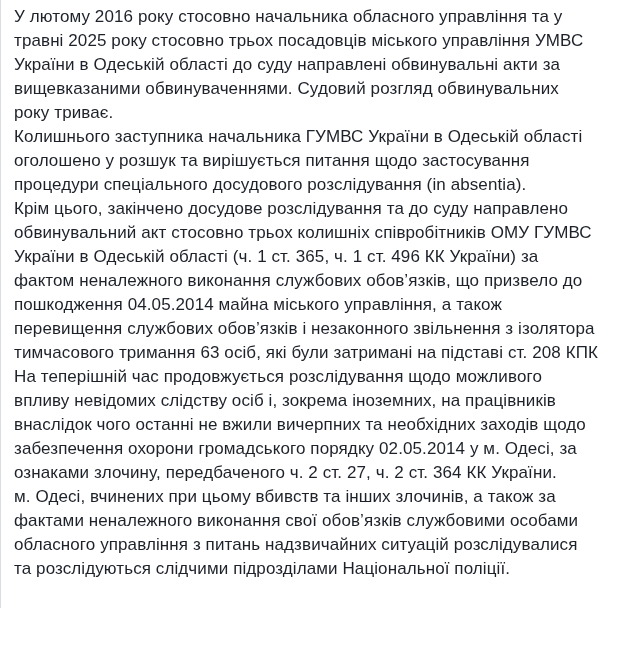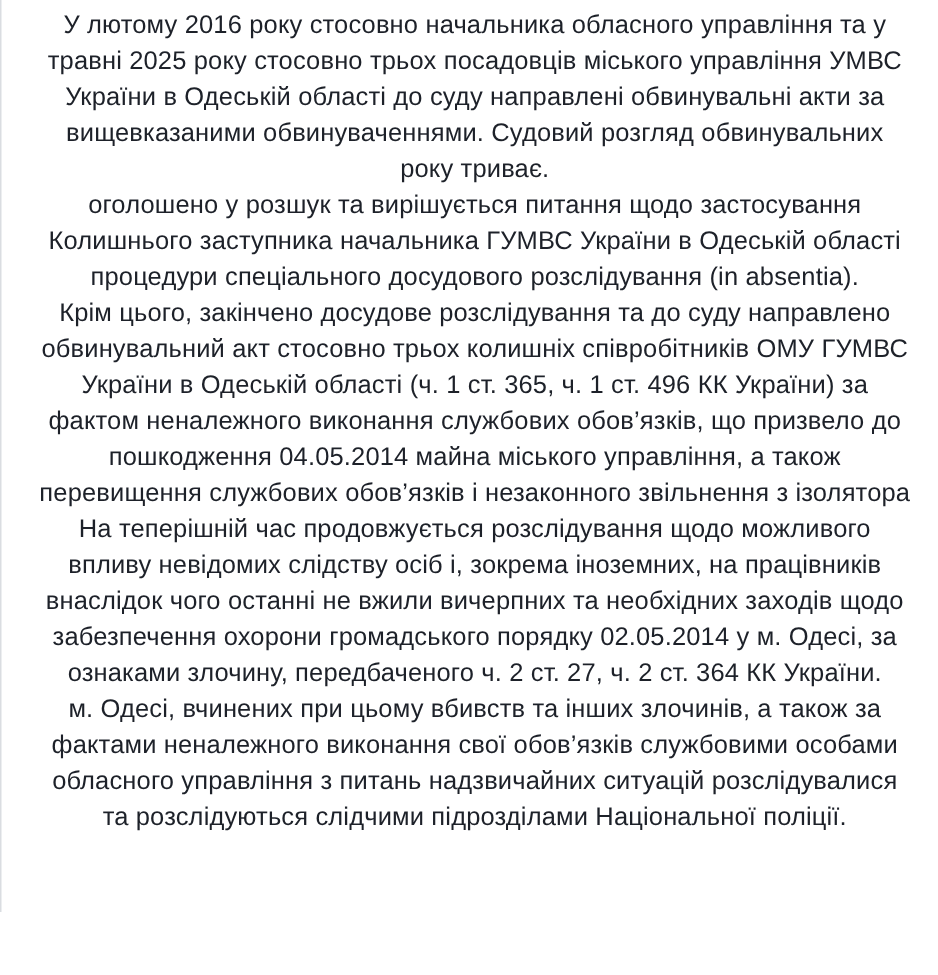--- a/index.html
+++ b/index.html
@@ -14,49 +14,49 @@
     background: var(--bg-color);
     font-family: "Liberation Sans", "DejaVu Sans", sans-serif;
     overflow: hidden;
   }
   .post-body {
     width: 625px;
     height: 608px;
     border-left: 1px solid var(--border-color);
     padding: 5px 6px 0 13px;
     overflow: hidden;
-    text-align: center;
   }
   .text-line {
     font-size: 17px;
     line-height: 24px;
     height: 24px;
     color: var(--text-color);
     white-space: nowrap;
     letter-spacing: 0.1px;
   }
 </style>
 </head>
 <body>
 
 <div class="post-body">
     <div class="text-line">У лютому 2016 року стосовно начальника обласного управління та у</div>
     <div class="text-line">травні 2025 року стосовно трьох посадовців міського управління УМВС</div>
     <div class="text-line">України в Одеській області до суду направлені обвинувальні акти за</div>
     <div class="text-line">вищевказаними обвинуваченнями. Судовий розгляд обвинувальних</div>
     <div class="text-line">року триває.</div>
+    <div class="text-line">Колишнього заступника начальника ГУМВС України в Одеській області</div>
     <div class="text-line">оголошено у розшук та вирішується питання щодо застосування</div>
-    <div class="text-line">Колишнього заступника начальника ГУМВС України в Одеській області</div>
     <div class="text-line">процедури спеціального досудового розслідування (in absentia).</div>
     <div class="text-line">Крім цього, закінчено досудове розслідування та до суду направлено</div>
     <div class="text-line">обвинувальний акт стосовно трьох колишніх співробітників ОМУ ГУМВС</div>
     <div class="text-line">України в Одеській області (ч. 1 ст. 365, ч. 1 ст. 496 КК України) за</div>
     <div class="text-line">фактом неналежного виконання службових обов’язків, що призвело до</div>
     <div class="text-line">пошкодження 04.05.2014 майна міського управління, а також</div>
     <div class="text-line">перевищення службових обов’язків і незаконного звільнення з ізолятора</div>
+    <div class="text-line">тимчасового тримання 63 осіб, які були затримані на підставі ст. 208 КПК</div>
     <div class="text-line">На теперішній час продовжується розслідування щодо можливого</div>
     <div class="text-line">впливу невідомих слідству осіб і, зокрема іноземних, на працівників</div>
     <div class="text-line">внаслідок чого останні не вжили вичерпних та необхідних заходів щодо</div>
     <div class="text-line">забезпечення охорони громадського порядку 02.05.2014 у м. Одесі, за</div>
     <div class="text-line">ознаками злочину, передбаченого ч. 2 ст. 27, ч. 2 ст. 364 КК України.</div>
     <div class="text-line">м. Одесі, вчинених при цьому вбивств та інших злочинів, а також за</div>
     <div class="text-line">фактами неналежного виконання свої обов’язків службовими особами</div>
     <div class="text-line">обласного управління з питань надзвичайних ситуацій розслідувалися</div>
     <div class="text-line">та розслідуються слідчими підрозділами Національної поліції.</div>
   </div>

